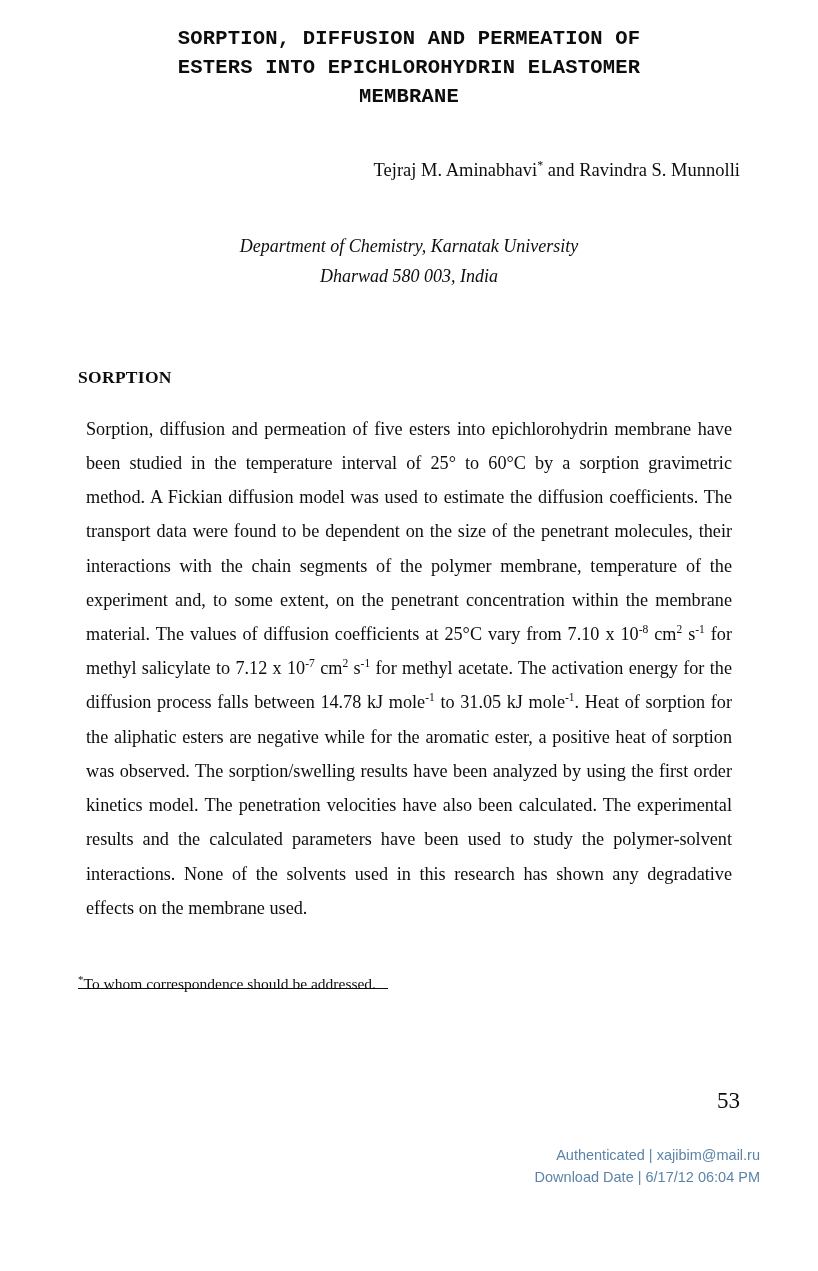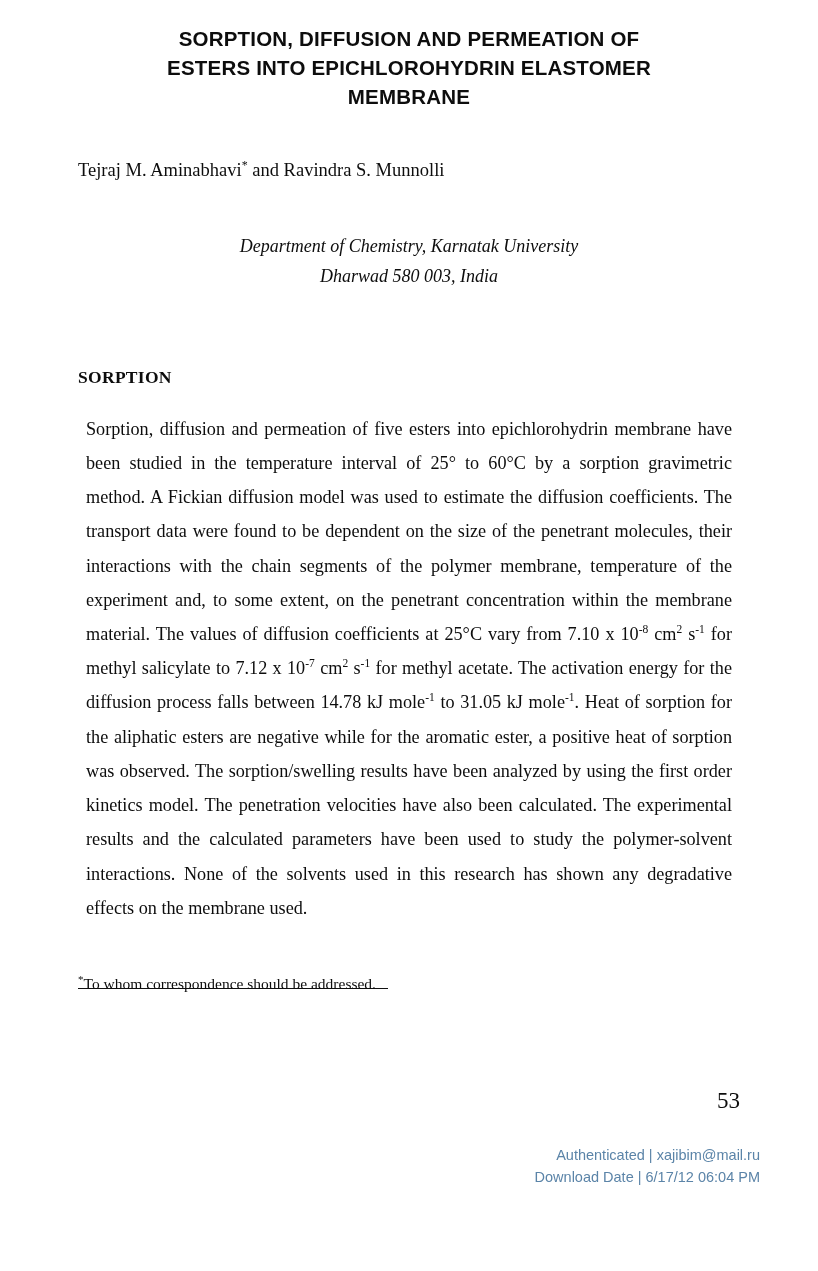--- a/index.html
+++ b/index.html
@@ -20,26 +20,26 @@
     inset: 0;
     padding: 0;
   }
   .title {
     margin: 24px 78px 0 78px;
     text-align: center;
     font-weight: bold;
     font-size: 20.5px;
     letter-spacing: 0.2px;
     line-height: 1.42;
-    font-family: Liberation Sans, sans-serif;
+    font-family: Liberation Mono, monospace;
   }
   .title .line { display: block; }
   .authors {
     margin: 46px 78px 16px 78px;
-    text-align: left;
+    text-align: right;
     font-size: 18.5px;
     line-height: 1.4;
   }
   .authors sup {
     font-size: 12px;
     vertical-align: super;
   }
   .affiliation {
     margin: 48px 78px 0 78px;
     text-align: center;

